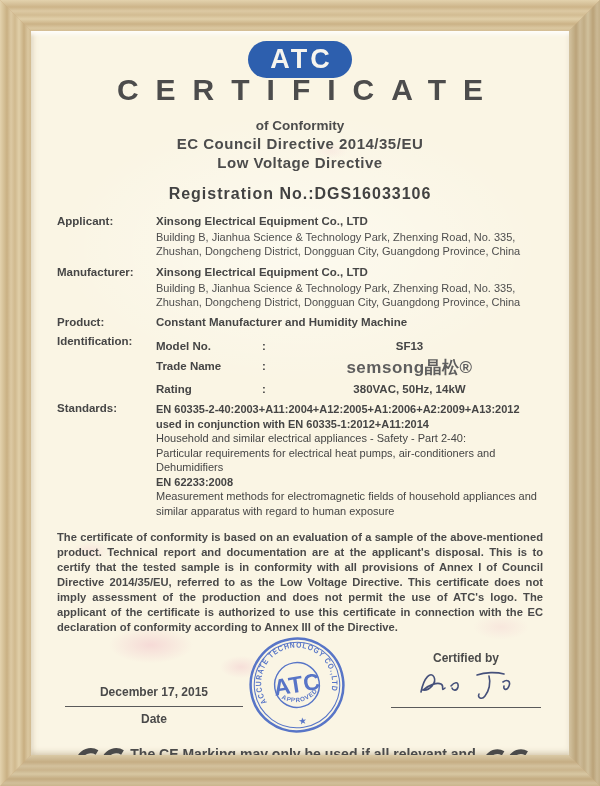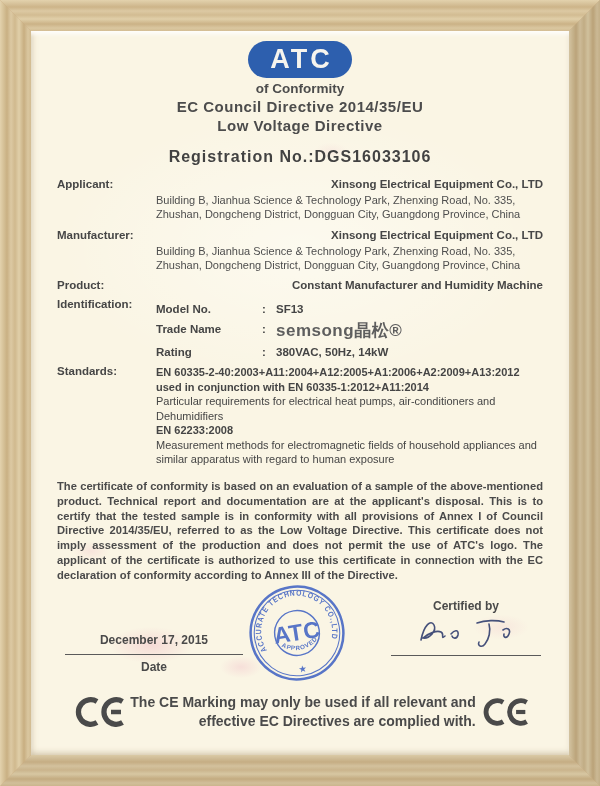--- a/index.html
+++ b/index.html
@@ -52,35 +52,35 @@
   
   .logo-pill{
     width:104px;height:37px;margin:6px auto 0;background:#2d5fae;border-radius:19px;
     display:flex;align-items:center;justify-content:center;position:relative;z-index:2;
   }
   .logo-pill span{color:#f6f4ee;font-weight:bold;font-size:27px;letter-spacing:3px;padding-left:3px;}
   .cert-title{
     text-align:center;margin-top:-5px;position:relative;z-index:1;
     font-size:30px;font-weight:bold;color:#4c4c4c;letter-spacing:17px;padding-left:17px;white-space:nowrap;
   }
-  .cert-sub{text-align:center;font-weight:bold;font-size:13.5px;margin-top:3px;color:#4c4c4c;}
+  .cert-sub{text-align:center;font-weight:bold;font-size:13.5px;margin-top:11px;color:#4c4c4c;}
   .cert-dir1,.cert-dir2{text-align:center;font-weight:bold;font-size:15px;margin-top:2px;color:#4c4c4c;letter-spacing:.5px;}
   .registration{text-align:center;font-weight:bold;font-size:16px;margin-top:14px;letter-spacing:1px;color:#424242;}
 
   
   .rows{margin-top:12px;}
   .row{display:grid;grid-template-columns:99px 1fr;margin-top:7px;}
   .lbl{font-weight:bold;font-size:11.5px;color:#464646;}
-  .val-name{font-weight:bold;font-size:11.5px;color:#464646;text-align:right;}
+  .val-name{font-weight:bold;font-size:11.5px;color:#464646;}
   .val-addr{font-size:11px;line-height:1.3;margin-top:3px;color:#4e4e4e;}
   .idrows{margin-top:-2px;}
   .idrow{display:grid;grid-template-columns:106px 14px 1fr;line-height:1.0;margin-top:8px;}
   .idrow .n{font-weight:bold;font-size:11.5px;}
   .idrow .c{font-weight:bold;font-size:11.5px;}
-  .idrow .v{font-weight:bold;font-size:11.5px;}
+  .idrow .v{font-weight:bold;font-size:11.5px;text-align:center;}
   .idrow .v.trade{color:#5e5e5e;font-size:17px;letter-spacing:.5px;margin-top:-2px;}
   .stdlines{font-size:11px;line-height:1.32;}
   .stdlines .b{font-weight:bold;}
 
   
   .declaration{
     margin-top:12px;font-weight:bold;font-size:11.2px;line-height:1.33;
     text-align:justify;color:#4a4a4a;
   }
 
@@ -107,20 +107,21 @@
   <div class="strip left"></div>
   <div class="strip right"></div>
 
   <div class="paper">
     <div class="stains"></div>
     <div class="content">
 
       <div class="logo-pill">
         <span>ATC</span>
       </div>
+      <div class="cert-title">CERTIFICATE</div>
       <div class="cert-sub">of Conformity</div>
       <div class="cert-dir1">EC Council Directive 2014/35/EU</div>
       <div class="cert-dir2">Low Voltage Directive</div>
       <div class="registration">Registration No.:DGS16033106</div>
 
       <div class="rows">
         <div class="row">
           <div class="lbl">Applicant:</div>
           <div>
             <div class="val-name">Xinsong Electrical Equipment Co., LTD</div>
@@ -157,20 +158,21 @@
               <span class="c">:</span>
               <span class="v">380VAC, 50Hz, 14kW</span>
             </div>
           </div>
         </div>
 
         <div class="row">
           <div class="lbl">Standards:</div>
           <div class="stdlines">
             <div class="b">EN 60335-2-40:2003+A11:2004+A12:2005+A1:2006+A2:2009+A13:2012 used in conjunction with EN 60335-1:2012+A11:2014</div>
+            <div>Household and similar electrical appliances - Safety - Part 2-40:</div>
             <div>Particular requirements for electrical heat pumps, air-conditioners and Dehumidifiers</div>
             <div class="b">EN 62233:2008</div>
             <div>Measurement methods for electromagnetic fields of household appliances and similar apparatus with regard to human exposure</div>
           </div>
         </div>
       </div>
 
       <div class="declaration">The certificate of conformity is based on an evaluation of a sample of the above-mentioned product. Technical report and documentation are at the applicant's disposal. This is to certify that the tested sample is in conformity with all provisions of Annex I of Council Directive 2014/35/EU, referred to as the Low Voltage Directive. This certificate does not imply assessment of the production and does not permit the use of ATC's logo. The applicant of the certificate is authorized to use this certificate in connection with the EC declaration of conformity according to Annex III of the Directive.</div>
 
       <div class="signoff">

